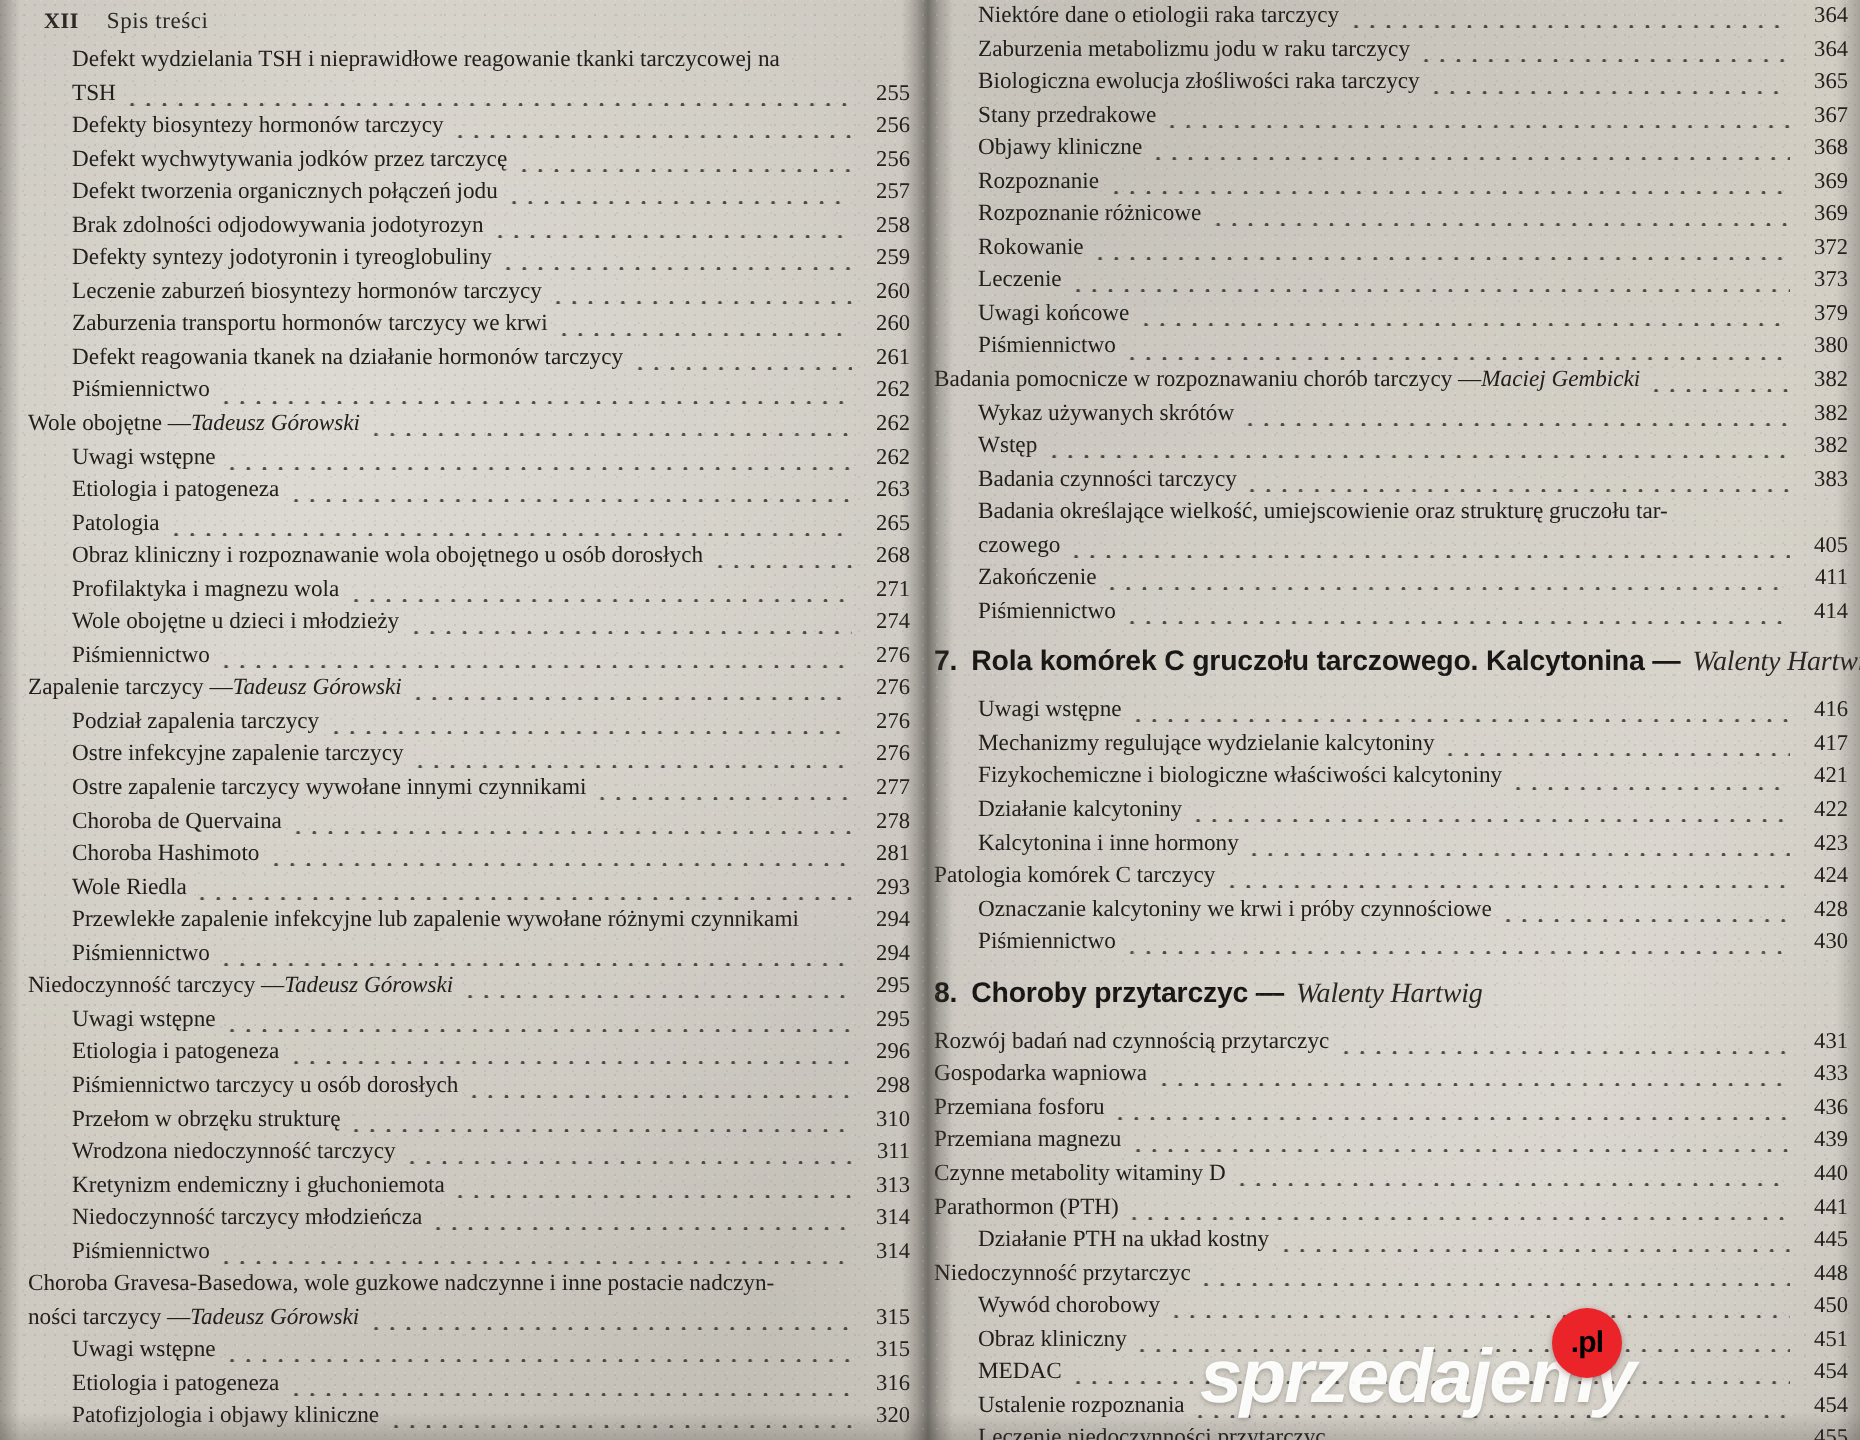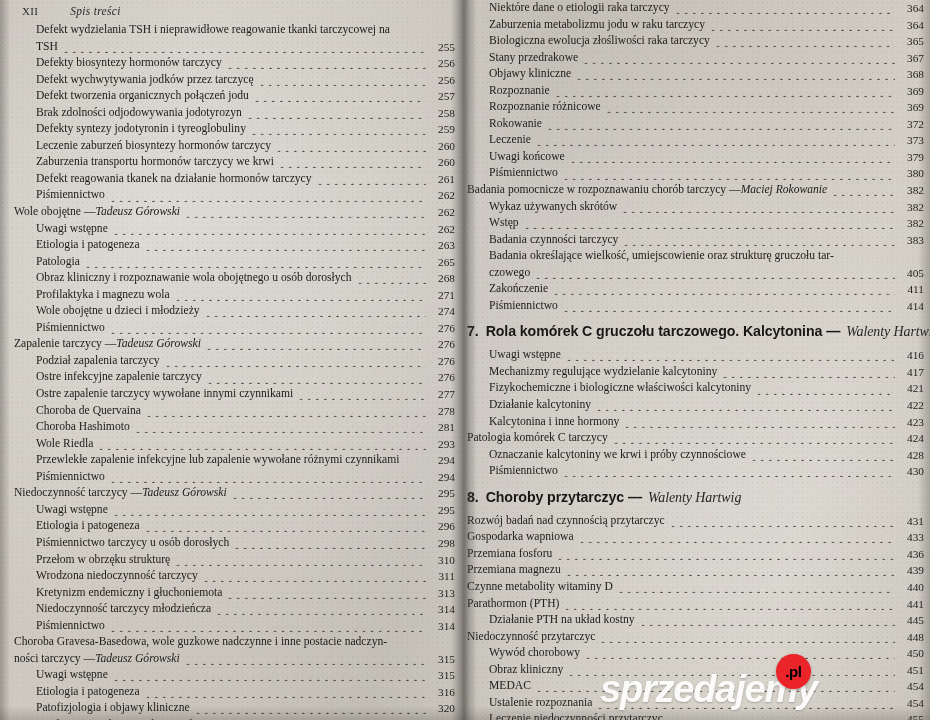--- a/index.html
+++ b/index.html
@@ -41,22 +41,22 @@
   #edgeB{position:absolute;left:0;right:0;bottom:0;height:14px;background:linear-gradient(0deg,rgba(60,56,50,.22),rgba(60,56,50,0));pointer-events:none;}
 
   .page{position:absolute;top:0;height:720px;}
   #pageL{left:0;width:455px;}
   #pageR{left:459px;width:465px;}
 
   .running-head{
     position:absolute;left:22px;top:5px;
     font-size:11.5px;color:#2c2a27;letter-spacing:.3px;
   }
-  .running-head .folio{font-weight:normal;font-size:11px;}
-  .running-head .rh-title{font-style:italic;margin-left:32px;font-size:11.5px;}
+  .running-head .folio{font-weight:bold;font-size:11px;}
+  .running-head .rh-title{margin-left:14px;font-size:11.5px;}
 
   .toc{position:absolute;left:0;right:0;}
   #tocL{top:22px;left:14px;width:441px;}
   #tocR{top:0px;left:8px;width:457px;}
 
   .row{
     display:flex;align-items:flex-end;
     font-size:11.6px;line-height:16.55px;
     color:#23211e;white-space:nowrap;
   }
@@ -406,21 +406,21 @@
           <span class="dots"></span>
           <span class="pg">379</span>
         </div>
         <div class="row lvl1">
           <span class="txt">Piśmiennictwo</span>
           <span class="dots"></span>
           <span class="pg">380</span>
         </div>
         <div class="row lvl0">
           <span class="txt">Badania pomocnicze w rozpoznawaniu chorób tarczycy — </span>
-          <span class="author">Maciej Rokowanie</span>
+          <span class="author">Maciej Gembicki</span>
           <span class="dots"></span>
           <span class="pg">382</span>
         </div>
         <div class="row lvl1">
           <span class="txt">Wykaz używanych skrótów</span>
           <span class="dots"></span>
           <span class="pg">382</span>
         </div>
         <div class="row lvl1">
           <span class="txt">Wstęp</span>

